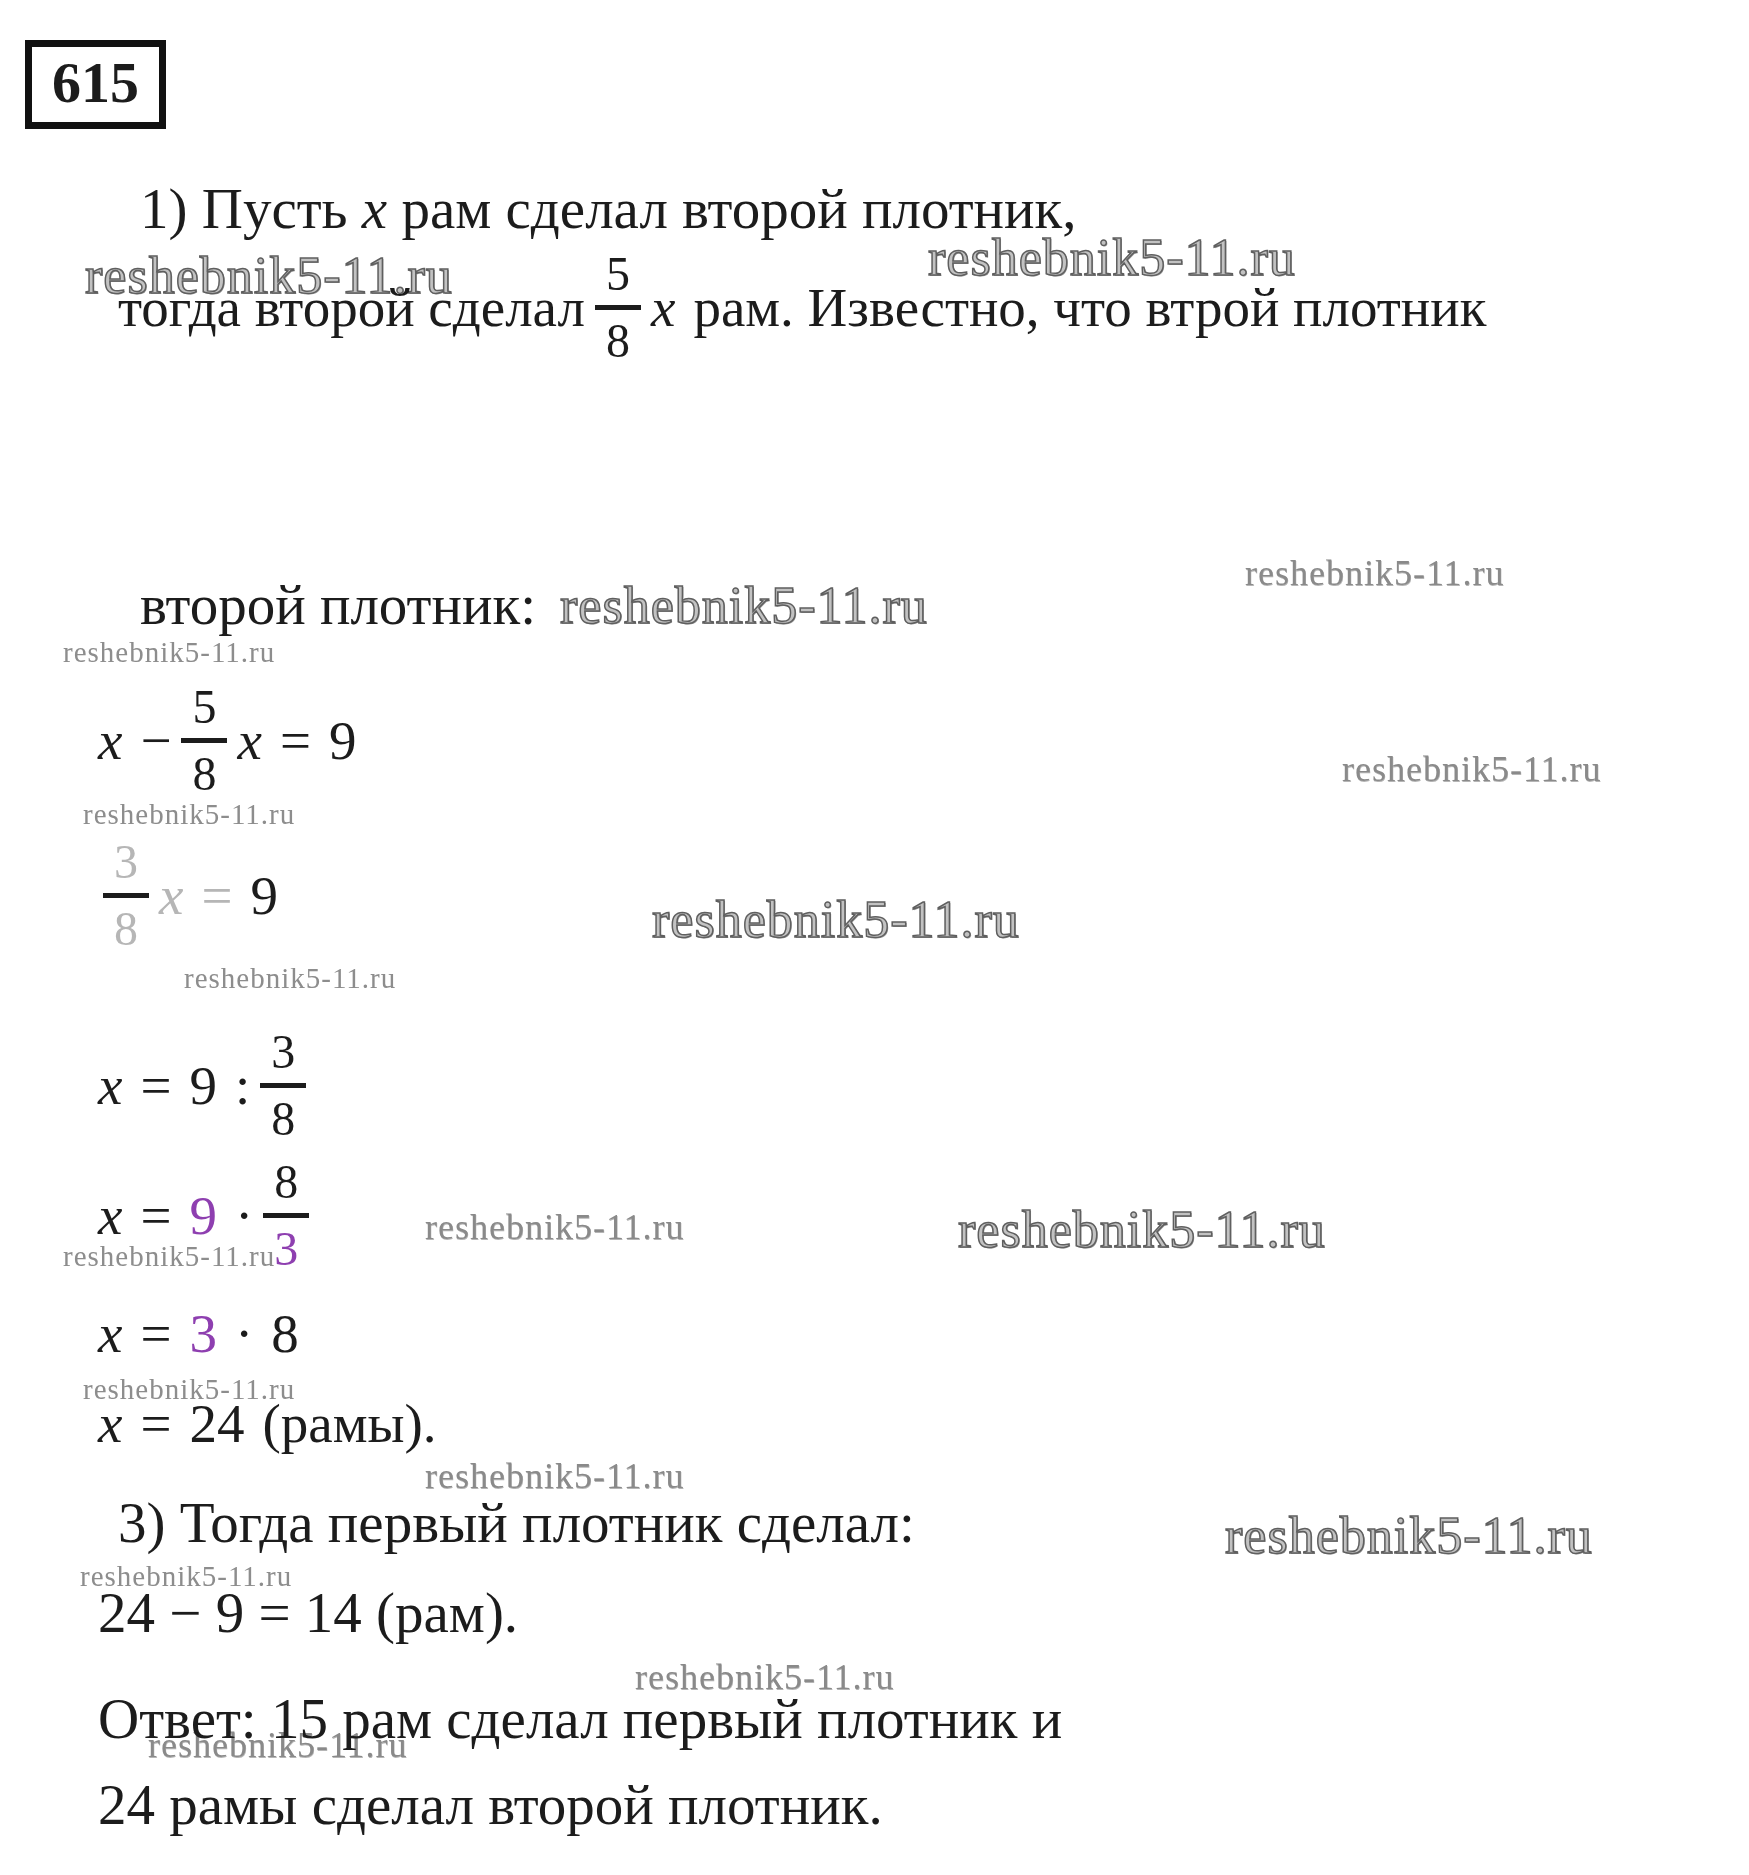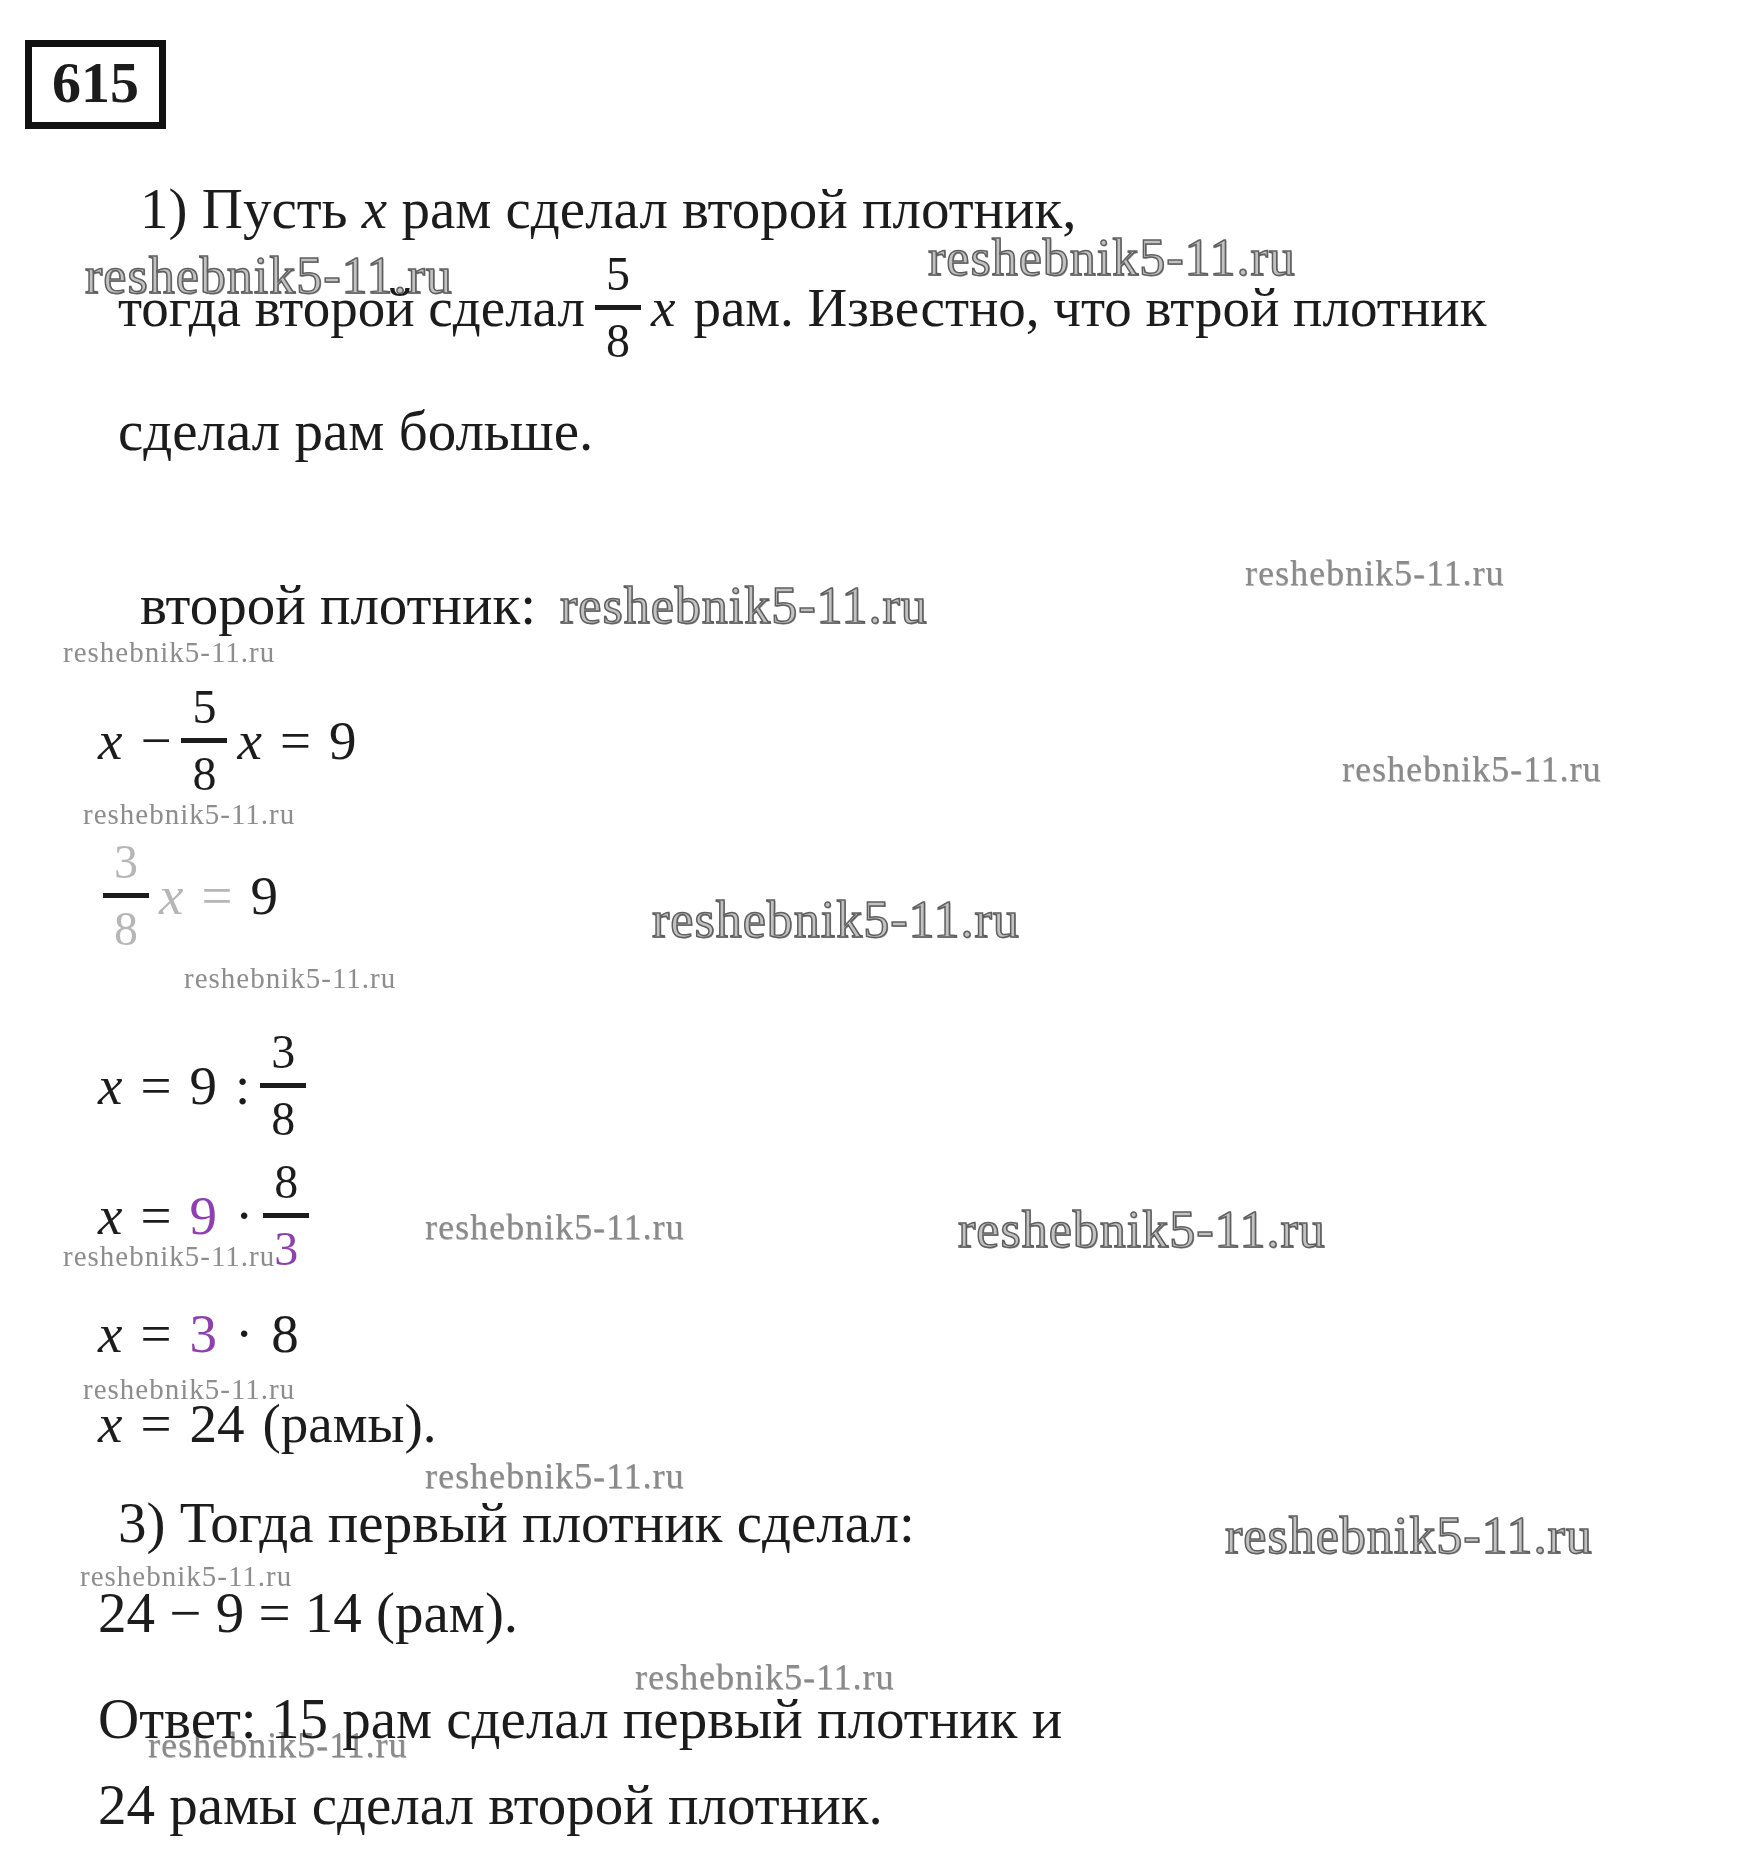--- a/index.html
+++ b/index.html
@@ -104,21 +104,20 @@
     <span class="frac">
       <span class="num">5</span>
       <span class="bar"></span>
       <span class="den">8</span>
     </span>
     <span class="it">x</span>
     <span class="gap"></span>
     <span>рам. Известно, что втрой плотник</span>
   </div>
 
-  <div class="abs txt" style="left:118px;top:398px;">сделал рам больше.</div>
 
 
   <div class="abs txt" style="left:118px;top:572px;margin-left:22px;">второй плотник:</div>
 
   <div class="abs eqrow" style="left:98px;top:668px;height:145px;">
     <span class="it">x</span>
     <span class="gap"></span>
     <span>−</span>
     <span class="frac">
       <span class="num">5</span>

